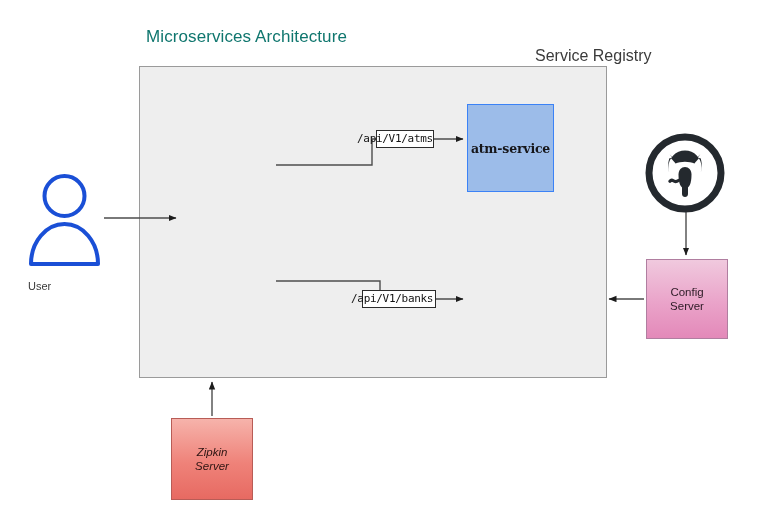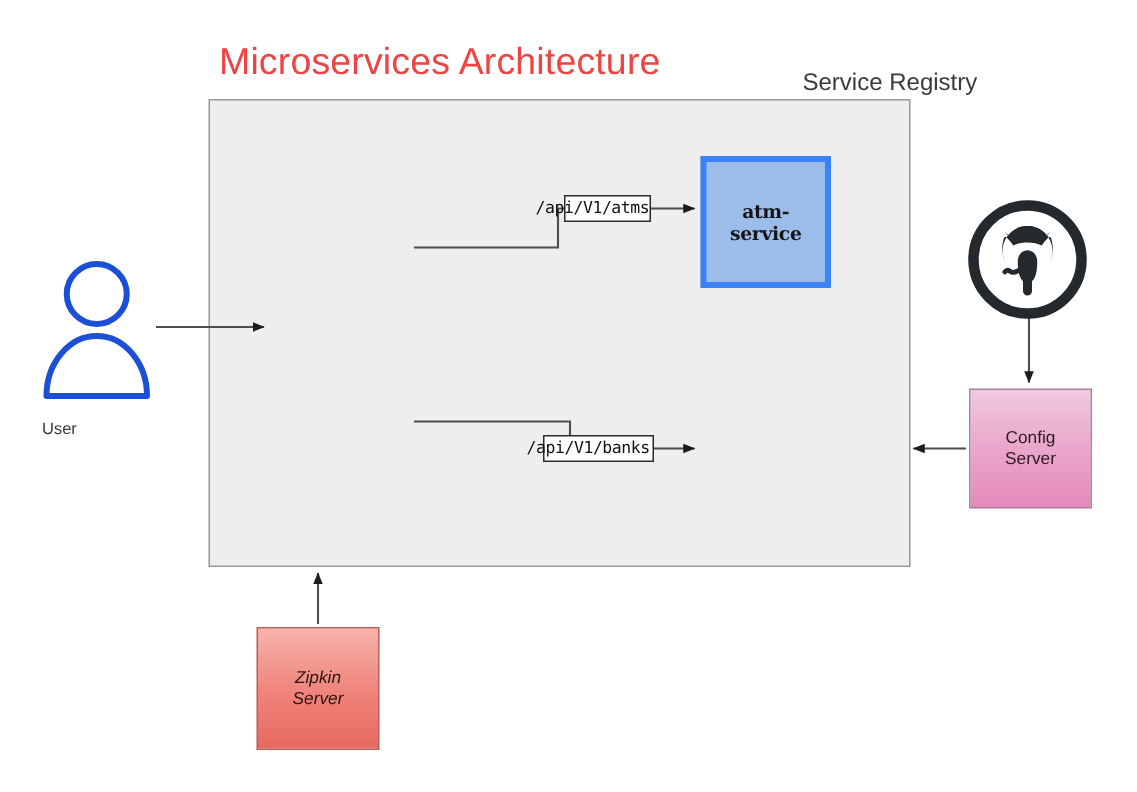--- a/index.html
+++ b/index.html
@@ -17,22 +17,22 @@
     height: 528px;
     background: #ffffff;
     overflow: hidden;
   }
 
   
   .diagram-title {
     position: absolute;
     left: 146px;
     top: 27px;
-    font-size: 25px;
-    color: #ef4444;
+    font-size: 17px;
+    color: #0f766e;
     font-family: "Liberation Sans", sans-serif;
     letter-spacing: 0.1px;
     white-space: nowrap;
   }
 
   
   .registry-label {
     position: absolute;
     left: 535px;
     top: 47px;
@@ -70,21 +70,21 @@
     border: 1px solid #d6b656;
     font-size: 12px;
     line-height: 15px;
     color: #2e2a16;
   }
 
   .svc-node {
     width: 87px;
     height: 88px;
     background: #9cbce9;
-    border: 4px solid #3b82f6;
+    border: 1px solid #3b82f6;
     font-family: "DejaVu Serif", serif;
     font-size: 12.5px;
     font-weight: bold;
     color: #16161a;
     letter-spacing: -0.2px;
   }
   .atm-node { left: 467px; top: 104px; }
   .bank-node { left: 467px; top: 256px; }
 
   .config-node {

